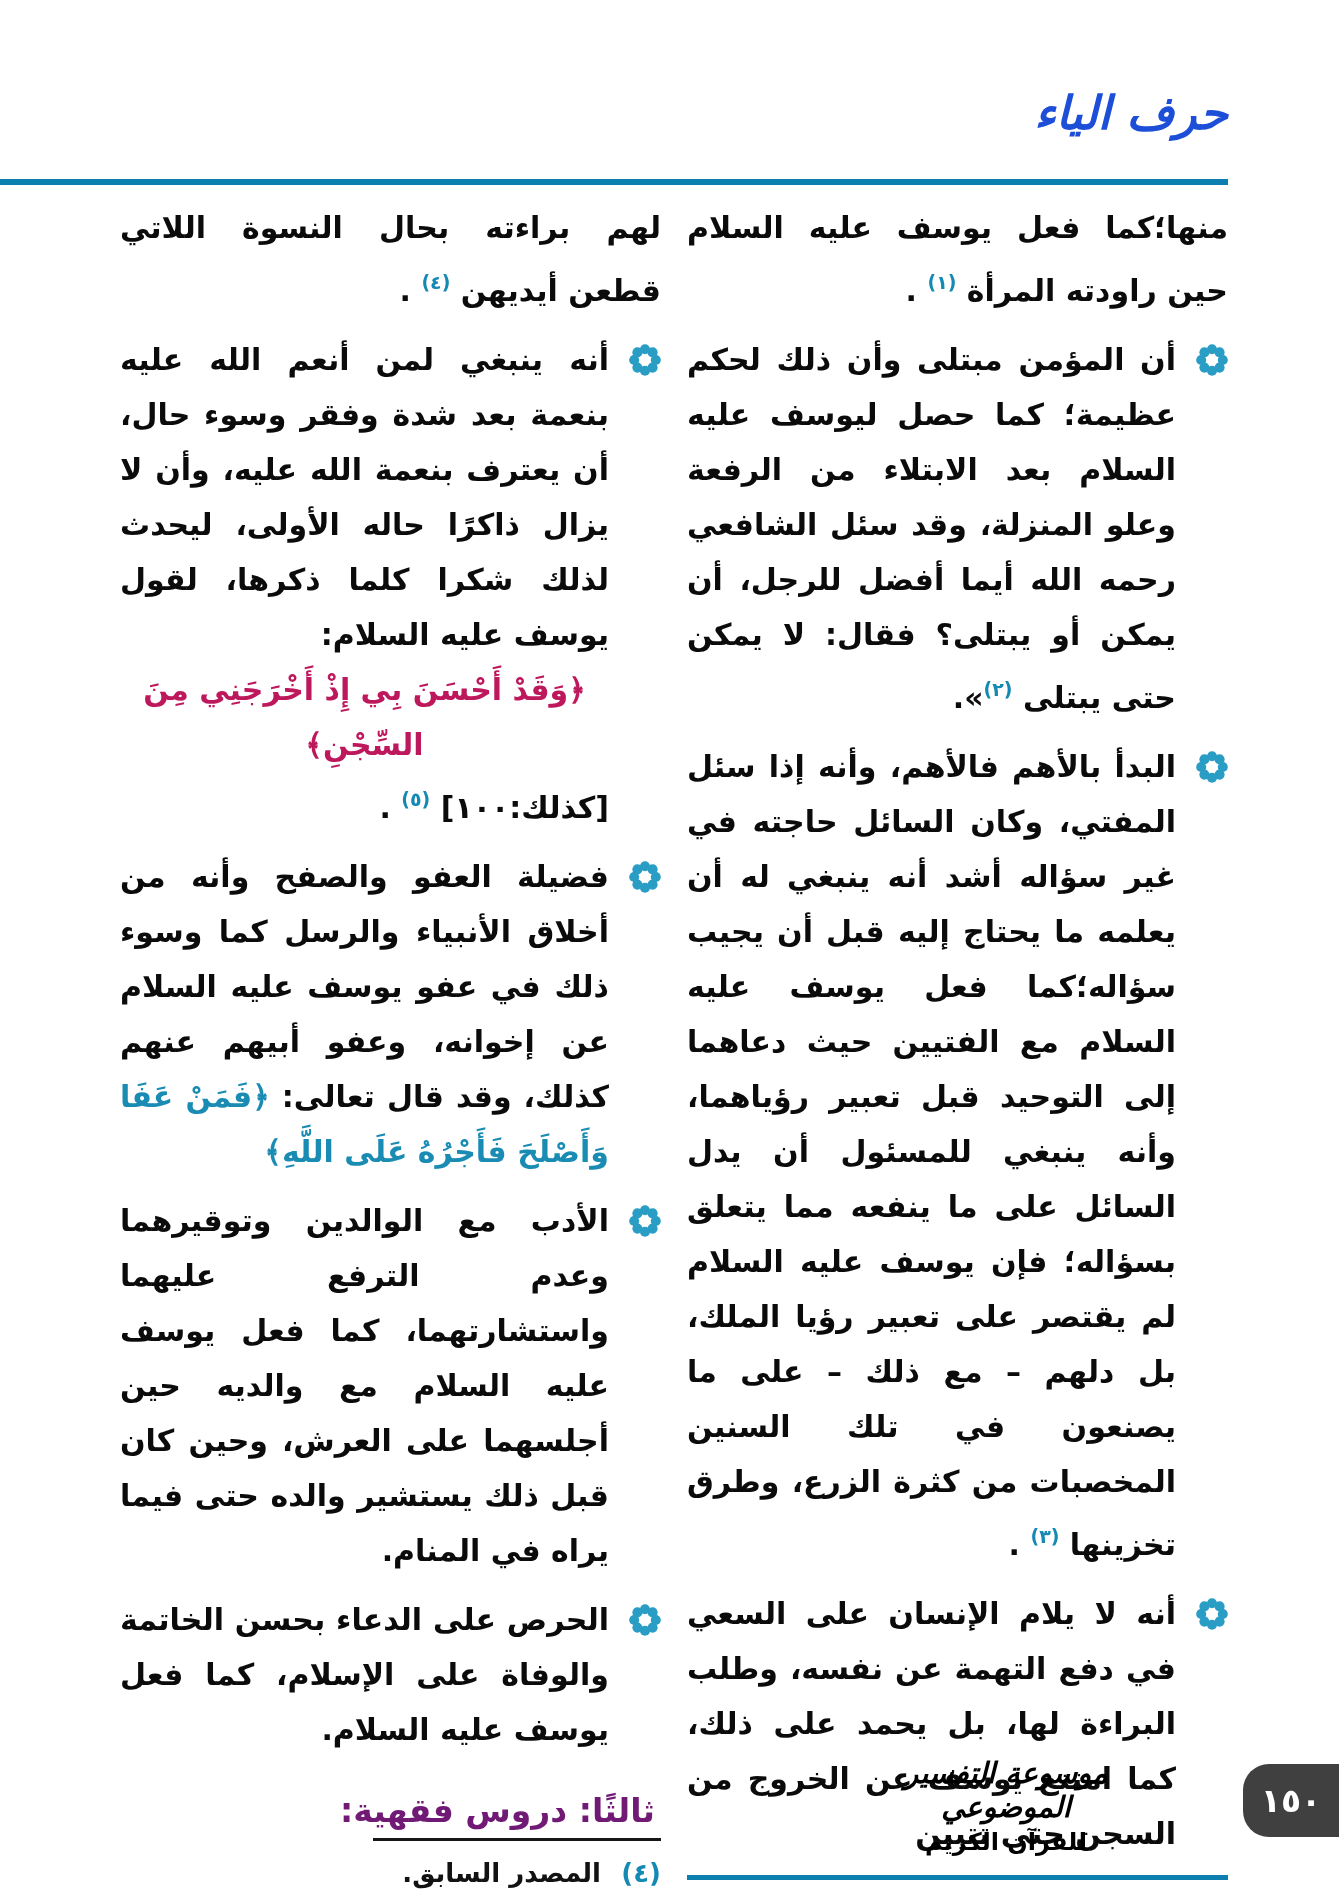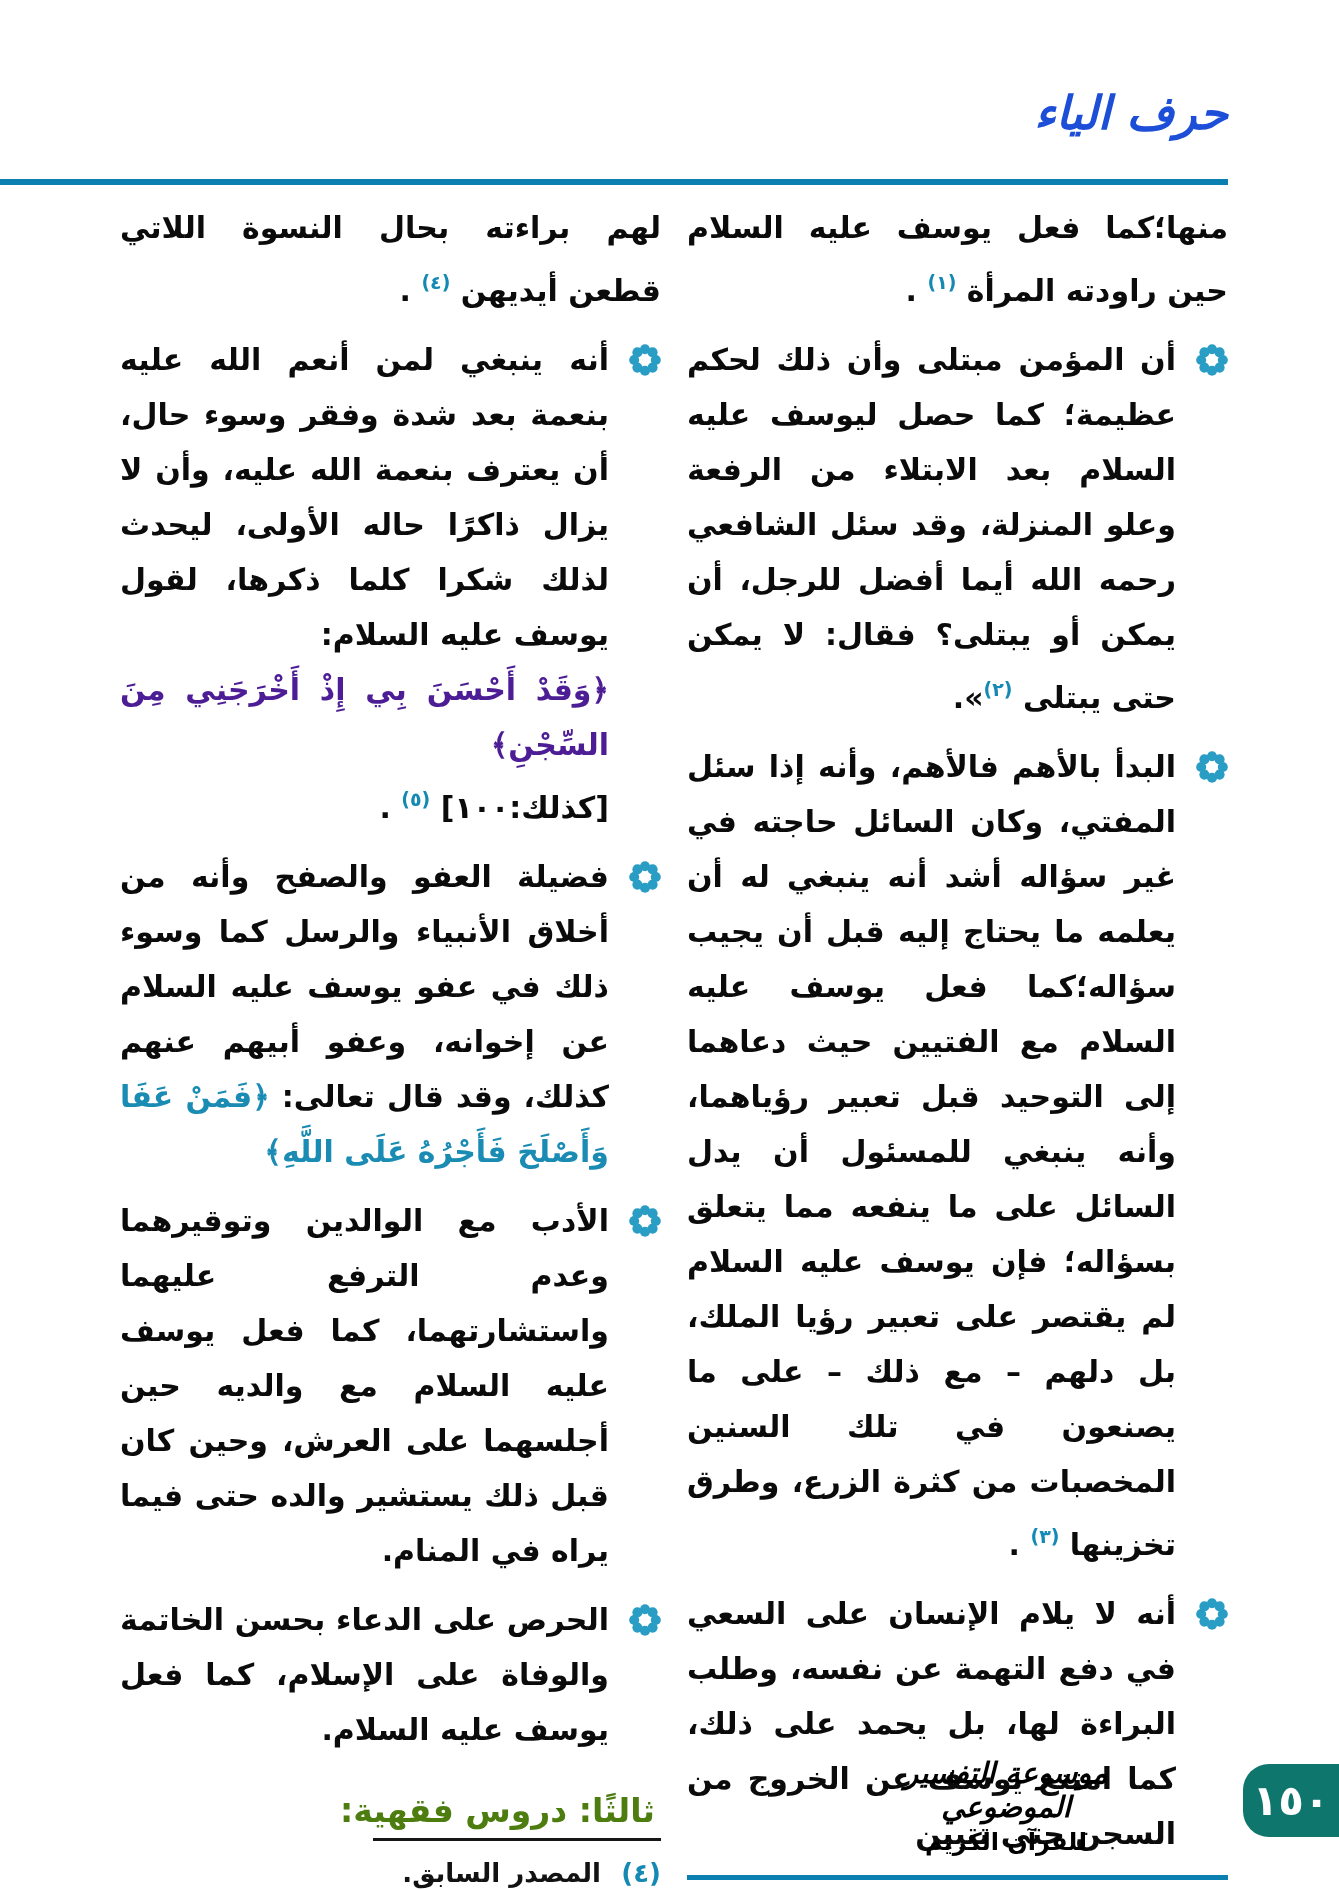--- a/index.html
+++ b/index.html
@@ -26,43 +26,43 @@
     margin:0 0 6px;font-size:30px;font-weight:bold;color:#0b0b0b;
     line-height:55px;text-align:justify;
   }
   .bulleted{position:relative;padding-right:52px;}
   .bullet{position:absolute;right:0;top:12px;width:32px;height:32px;line-height:0;}
   .fnref{
     color:#1489b4;font-size:19px;font-weight:bold;
     vertical-align:12px;letter-spacing:1px;white-space:nowrap;
   }
   .verse{color:#1a8cb4;}
-  .verse-block{display:block;color:#4c1d95;}
+  .verse-block{display:block;text-align:center;color:#be185d;}
   .ref-line{display:block;}
   .subheading{
-    margin:20px 6px 0 0;font-size:33px;font-weight:bold;color:#4d7c0f;
+    margin:20px 6px 0 0;font-size:33px;font-weight:bold;color:#701a75;
   }
   
   .footnotes{margin-top:auto;font-size:26px;font-weight:bold;color:#121212;line-height:45px;}
   .fn-sep{height:5px;background:#0b80b0;margin:0 0 12px 0;}
   .fn-sep.dark{height:3px;background:#161616;width:288px;margin-left:auto;margin-right:0;margin-bottom:10px;}
   .fn-item{display:flex;gap:14px;align-items:baseline;}
   .fn-num{flex:none;min-width:46px;color:#1489b4;}
   .fn-text{flex:auto;}
   
   .logo{
     position:absolute;top:1756px;right:213px;width:240px;text-align:center;color:#000000;
   }
   .logo-line1{font-size:29px;font-weight:bold;font-style:italic;line-height:34px;}
   .logo-line2{font-size:24px;font-weight:bold;margin-top:4px;}
   .page-badge{
     position:absolute;top:1764px;right:0;width:96px;height:73px;
-    background:#0f766e;border-radius:26px 0 0 26px;
+    background:#404040;border-radius:26px 0 0 26px;
     color:#fff;display:flex;align-items:center;justify-content:center;
-    font-size:42px;font-weight:bold;letter-spacing:3px;
+    font-size:33px;font-weight:bold;letter-spacing:3px;
   }
 </style>
 </head>
 <body>
 
 <div class="page">
 
   <h1 class="header-title">حرف الياء</h1>
   <div class="header-rule"></div>
 

